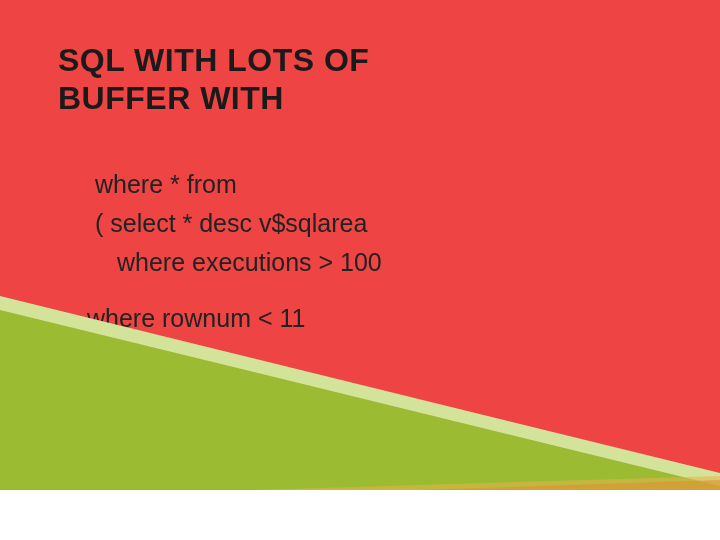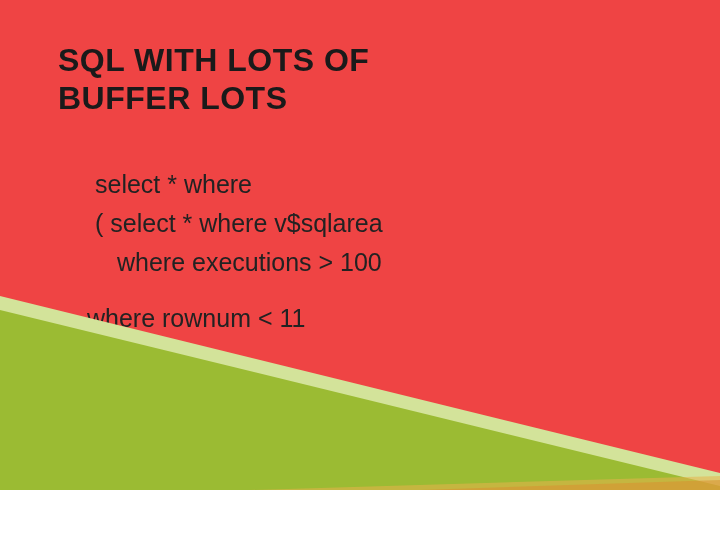--- a/index.html
+++ b/index.html
@@ -49,26 +49,26 @@
     pointer-events: none;
   }
 </style>
 </head>
 <body>
 
 <div class="slide">
 
   <div class="title">
     <div>SQL WITH LOTS OF</div>
-    <div>BUFFER LOTS</div>
+    <div>BUFFER WITH</div>
   </div>
 
   <div class="body">
-    <div class="l1">select * where</div>
-    <div class="l1">( select * where v$sqlarea</div>
+    <div class="l1">where * from</div>
+    <div class="l1">( select * desc v$sqlarea</div>
     <div class="l2">where executions &gt; 100</div>
     <div class="l0">where rownum &lt; 11</div>
   </div>
 
   <svg class="wedge" viewBox="0 0 720 200" preserveAspectRatio="none">
 
     <polygon points="0,200 0,6 720,183 720,200" fill="#d3e39a"></polygon>
 
     <polygon points="0,200 0,20 720,196 720,200" fill="#9bbb33"></polygon>
 

